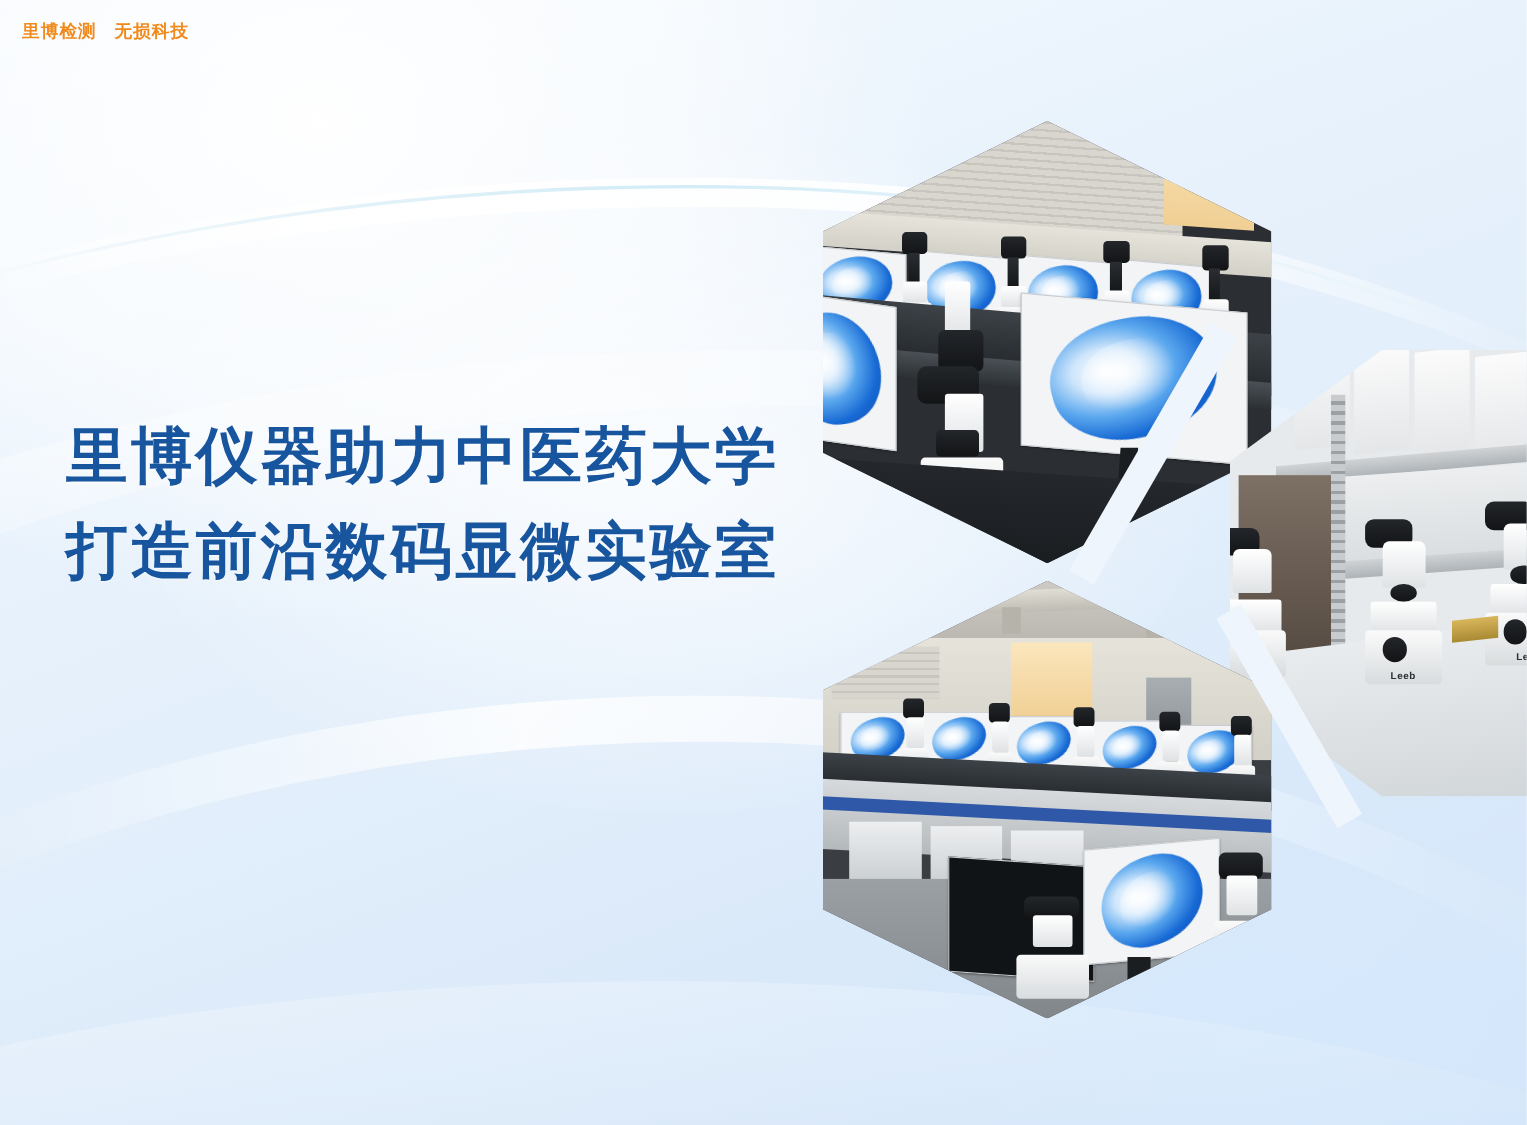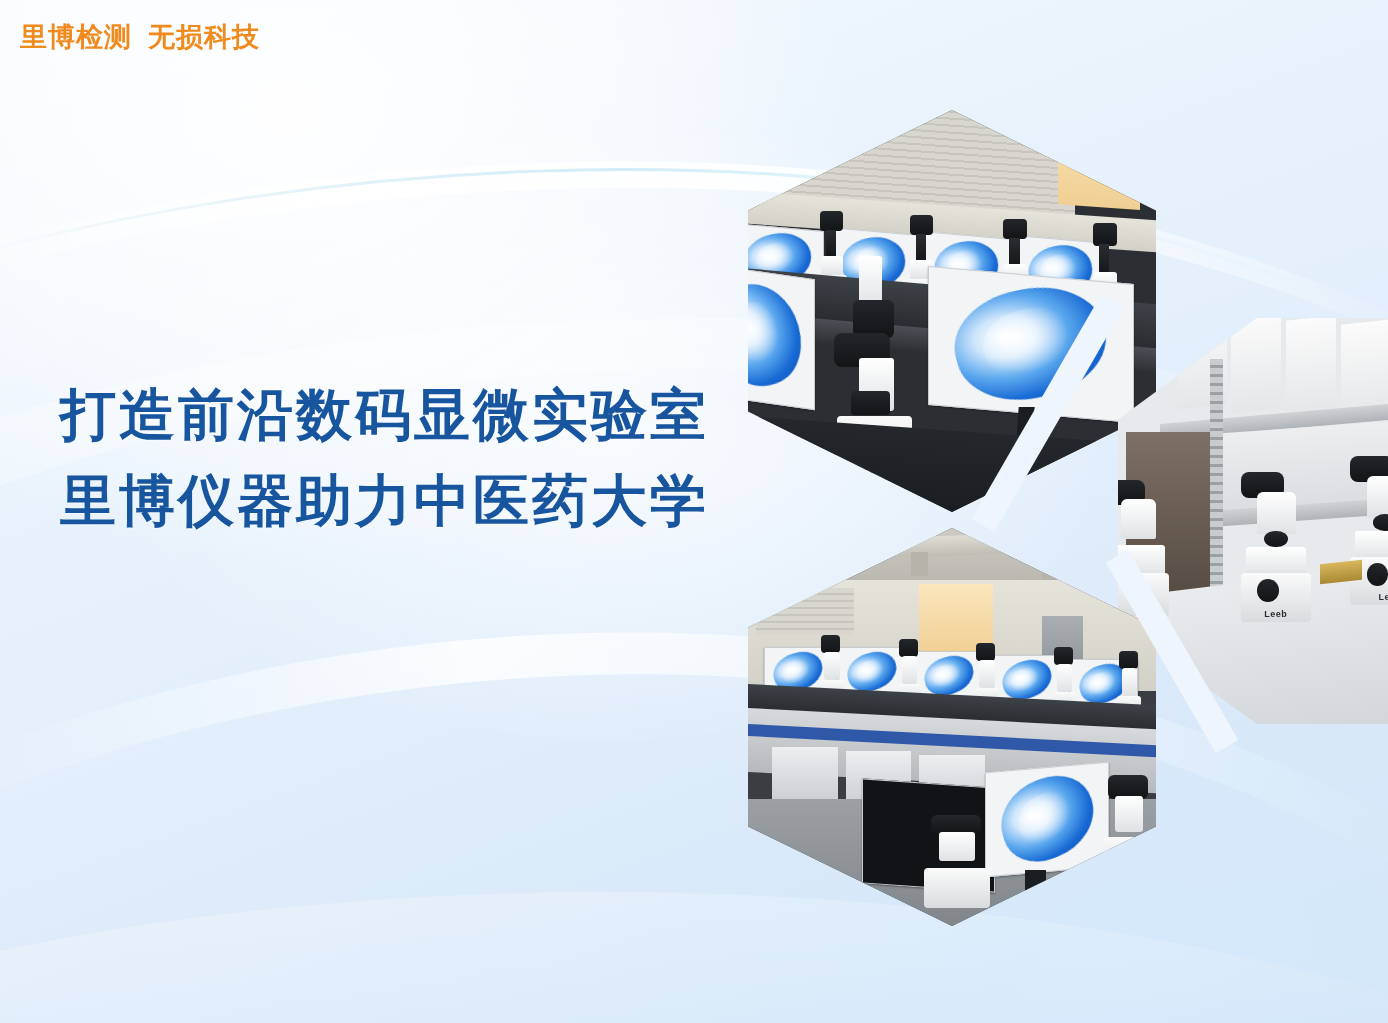--- a/index.html
+++ b/index.html
@@ -73,21 +73,21 @@
     white-space: nowrap;
   }
   .logo-main .cn {
     letter-spacing: 0px;
     margin-left: 10px;
     font-size: 45px;
   }
   .logo-sub {
     display: block;
     margin-top: 3px;
-    font-size: 27px;
+    font-size: 16px;
     font-weight: 700;
     letter-spacing: 1px;
     color: #f08a1c;
     white-space: nowrap;
   }
   .logo-sub .gap { display: inline-block; width: 16px; }
 
   
   .headline {
     position: absolute;
@@ -260,22 +260,22 @@
 
     <path d="M -40 960 C 260 890 640 872 1000 916 C 1180 938 1320 972 1430 1006
              L 1430 1032 L -40 1032 Z" fill="url(#wg3)" opacity="0.4"></path>
   </svg>
 
   <div class="logo">
     <span class="logo-sub"><span>里博检测</span><span class="gap"></span><span>无损科技</span></span>
   </div>
 
   <div class="headline">
+    <span class="headline-line">里博仪器助力中医药大学</span>
     <span class="headline-line">打造前沿数码显微实验室</span>
-    <span class="headline-line">里博仪器助力中医药大学</span>
   </div>
 
   <div class="collage">
 
     <div class="hex hex-top">
       <div class="photo photo-a">
 
         <div class="p-layer wallpanel" style="left:-6%;top:-2%;width:86%;height:28%;transform:skewY(4deg);"></div>
         <div class="p-layer window" style="left:76%;top:-2%;width:20%;height:26%;transform:skewY(4deg);"></div>
         <div class="p-layer wall" style="left:-6%;top:24%;width:112%;height:8%;transform:skewY(4deg);"></div>

